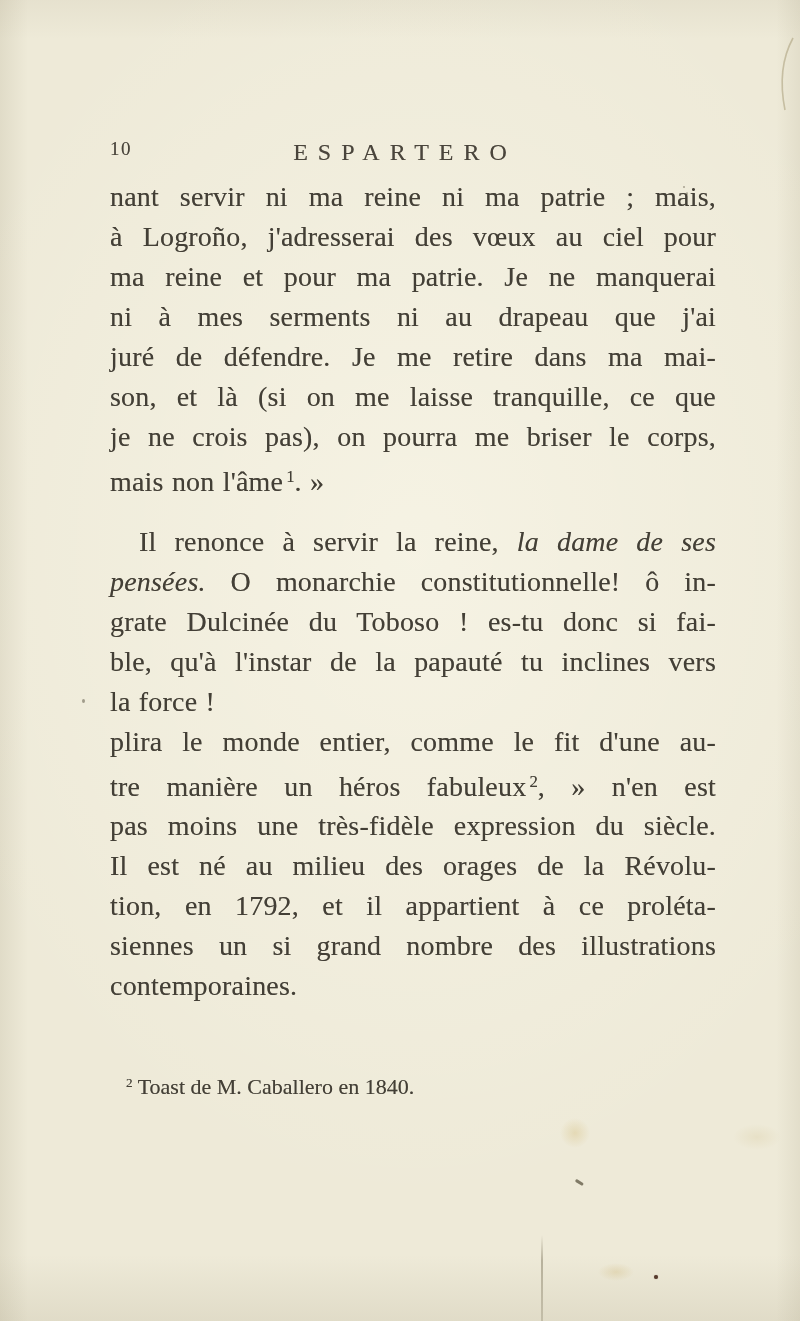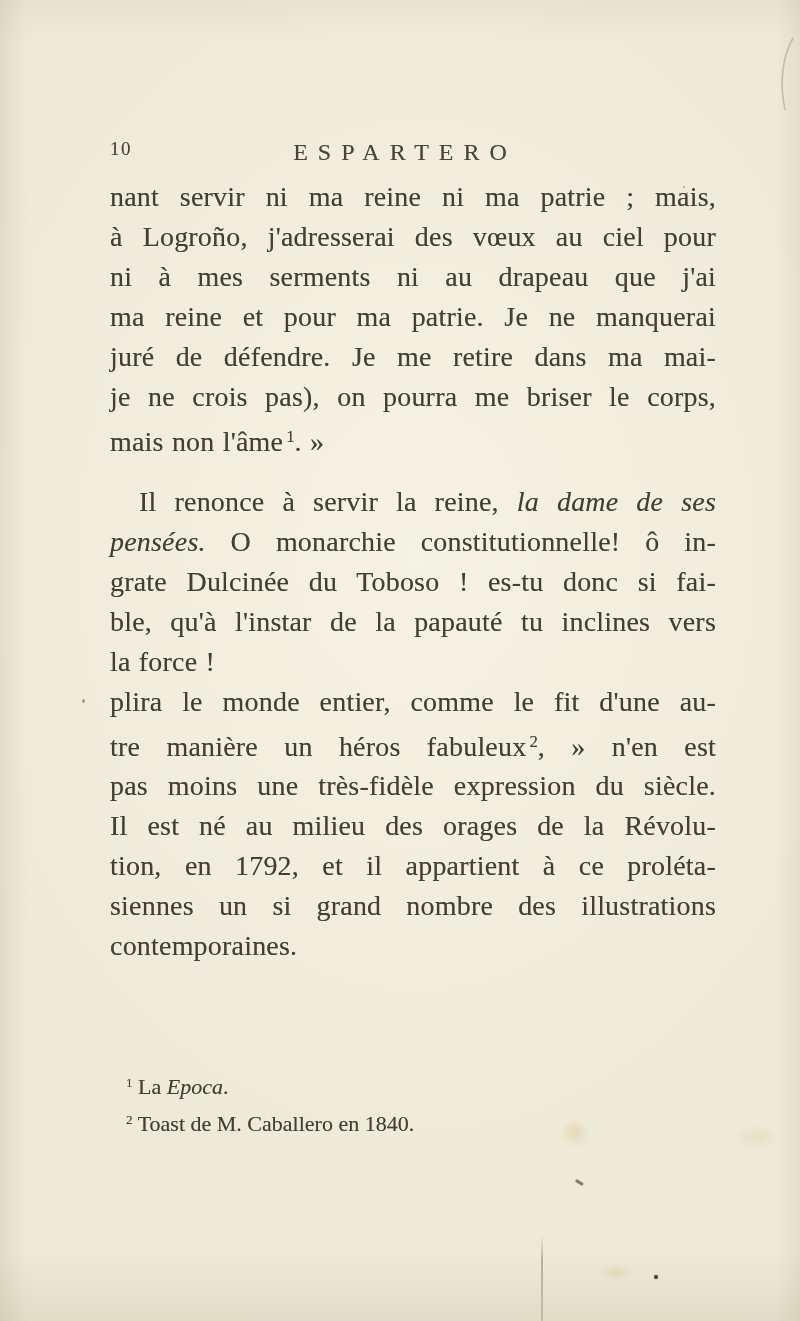--- a/index.html
+++ b/index.html
@@ -129,41 +129,41 @@
 <div class="page">
 
   <div class="header">
     <span class="pagenum">10</span>
     <span class="title">ESPARTERO</span>
   </div>
 
   <div class="body-text" id="body-lines">
       <div class="tline just"><span>nant servir ni ma reine ni ma patrie ; mais,</span></div>
       <div class="tline just"><span>à Logroño, j'adresserai des vœux au ciel pour</span></div>
+      <div class="tline just"><span>ma reine et pour ma patrie. Je ne manquerai</span></div>
       <div class="tline just"><span>ni à mes serments ni au drapeau que j'ai</span></div>
-      <div class="tline just"><span>ma reine et pour ma patrie. Je ne manquerai</span></div>
       <div class="tline just"><span>juré de défendre. Je me retire dans ma mai-</span></div>
+      <div class="tline just"><span>son, et là (si on me laisse tranquille, ce que</span></div>
       <div class="tline just"><span>je ne crois pas), on pourra me briser le corps,</span></div>
       <div class="tline"><span>mais non l'âme</span><span class="sup">1</span><span>. »</span></div>
       <div class="tline just ind"><span>Il renonce à servir la reine, </span><span class="it">la dame de ses</span></div>
       <div class="tline just"><span class="it">pensées.</span><span> O monarchie constitutionnelle! ô in-</span></div>
       <div class="tline just"><span>grate Dulcinée du Toboso ! es-tu donc si fai-</span></div>
       <div class="tline just"><span>ble, qu'à l'instar de la papauté tu inclines vers</span></div>
       <div class="tline"><span>la force !</span></div>
       <div class="tline just"><span>plira le monde entier, comme le fit d'une au-</span></div>
       <div class="tline just"><span>tre manière un héros fabuleux</span><span class="sup">2</span><span>, » n'en est</span></div>
       <div class="tline just"><span>pas moins une très-fidèle expression du siècle.</span></div>
       <div class="tline just"><span>Il est né au milieu des orages de la Révolu-</span></div>
       <div class="tline just"><span>tion, en 1792, et il appartient à ce proléta-</span></div>
       <div class="tline just"><span>siennes un si grand nombre des illustrations</span></div>
       <div class="tline"><span>contemporaines.</span></div>
     </div>
 
   <div class="footnotes" id="footnote-lines">
-      <div class="tline"><span class="sup">1</span><span> La </span><span class="it">Epoca</span><span>.</span></div>
       <div class="tline"><span class="sup">2</span><span> Toast de M. Caballero en 1840.</span></div>
     </div>
 
   <svg class="art" width="42" height="90" style="left:756px; top:30px;">
     <path d="M37,8 C25,30 24,55 29,80" fill="none" stroke="rgba(162,149,112,0.5)" stroke-width="1.6"></path>
   </svg>
   <div class="art hairline"></div>
   <div class="art dot-dark"></div>
   <div class="art speck-diag"></div>
   <div class="art speck-margin"></div>

